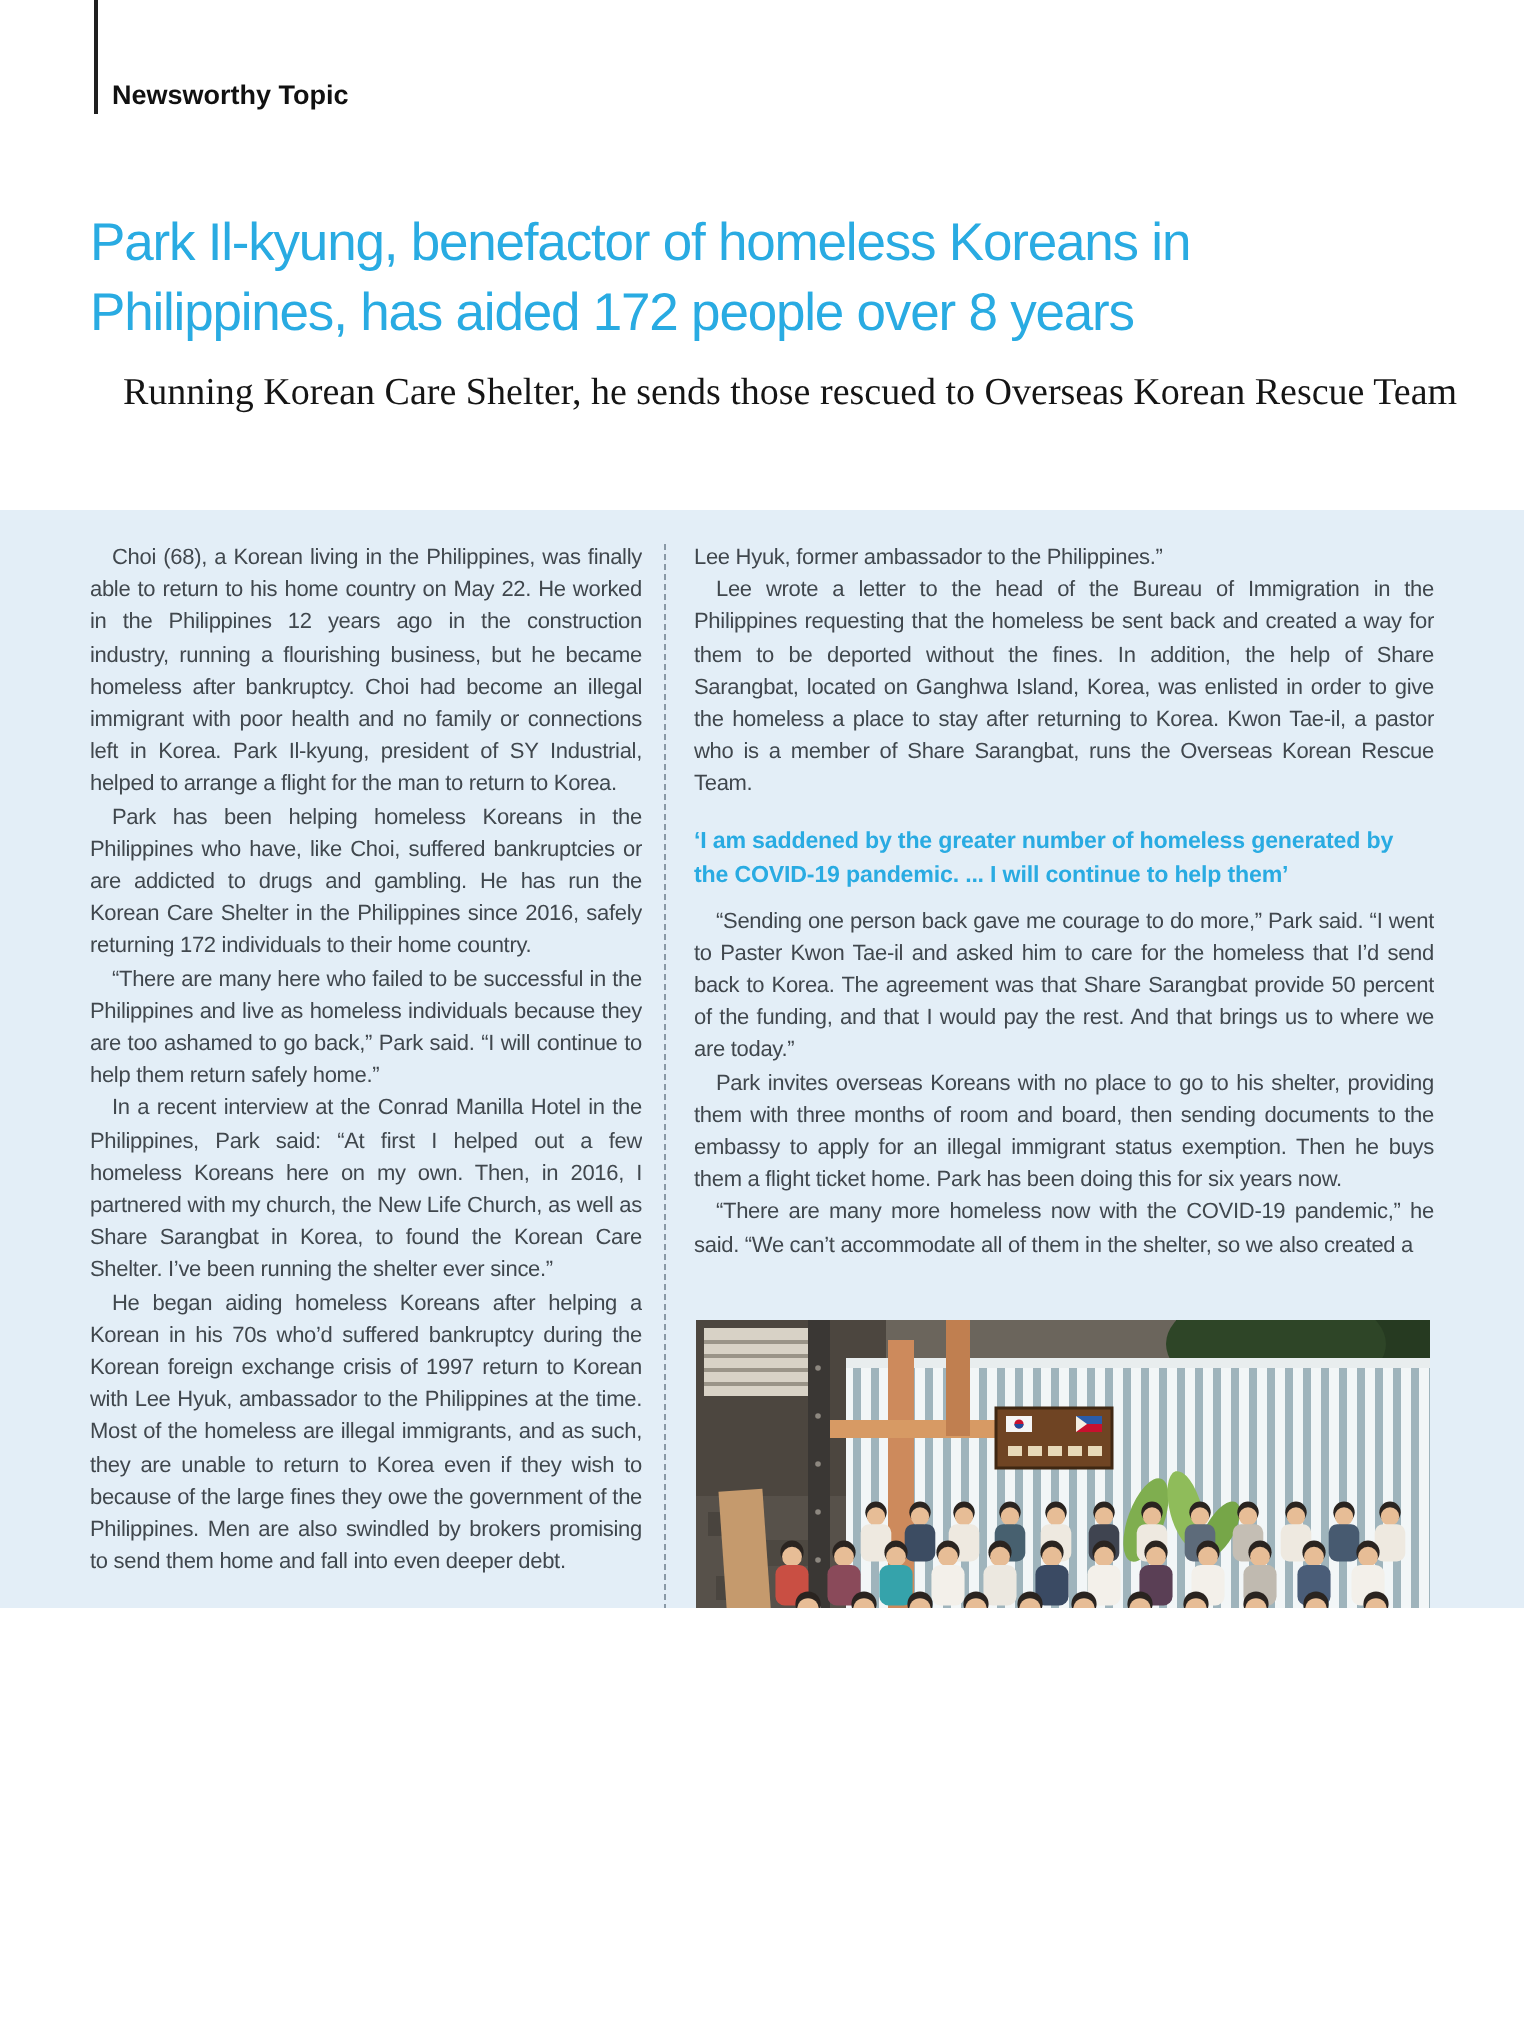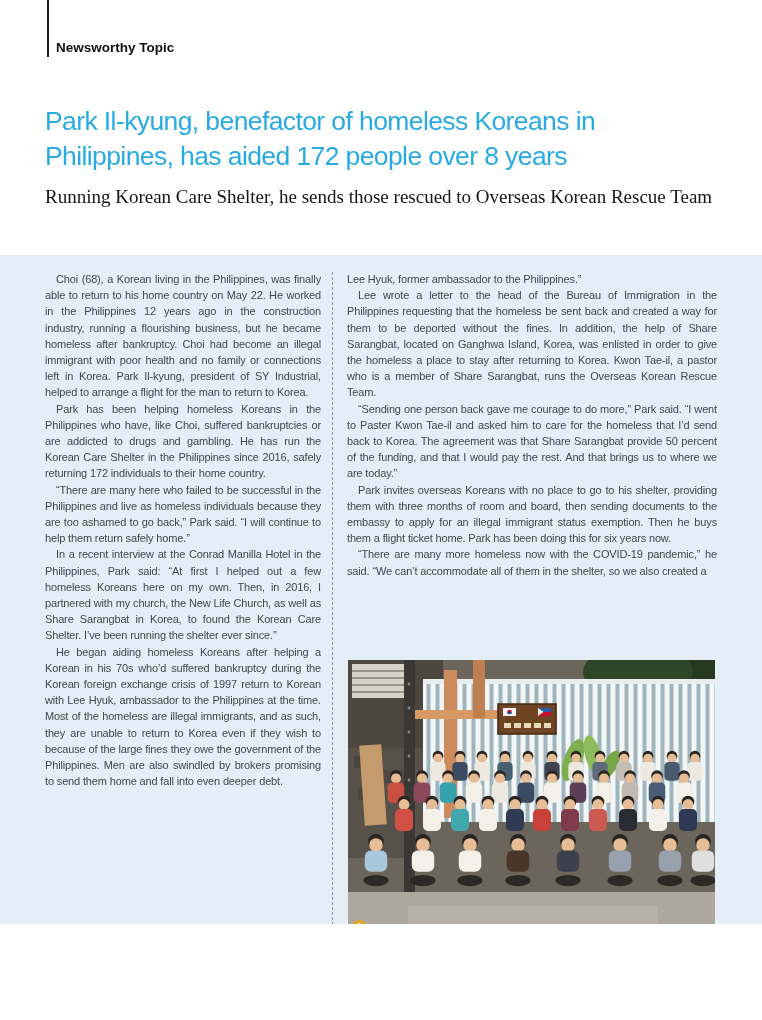--- a/index.html
+++ b/index.html
@@ -1,23 +1,23 @@
 <!DOCTYPE html>
 <html><head>
 <meta charset="utf-8">
 <style>
   html,body{margin:0;padding:0;background:#fff;}
-  .page{position:relative;width:762px;height:924px;background:#ffffff;overflow:hidden;
+  .page{position:relative;width:762px;height:804px;background:#ffffff;overflow:hidden;
         font-family:"Liberation Sans",sans-serif;color:#40474d;}
   .kicker-rule{position:absolute;left:47px;top:0;width:2px;height:57px;background:#1f1f1f;}
   .kicker{position:absolute;left:56px;top:40px;font-size:13.5px;font-weight:700;color:#111;}
   .headline{position:absolute;left:45px;top:104px;width:690px;font-size:26.5px;line-height:35px;
             font-weight:400;color:#29abe2;letter-spacing:-0.6px;}
   .subtitle{position:absolute;left:45px;top:186px;width:700px;font-family:"Liberation Serif",serif;
-            font-size:19px;color:#151515;}
+            font-size:19px;color:#151515;text-align:center;}
   .panel{position:absolute;left:0;top:255px;width:762px;height:697px;background:#e3eef7;}
   .col-divider{position:absolute;left:332px;top:272px;height:668px;width:0;border-left:1px dashed #8a99a6;}
   .col-left{position:absolute;left:45px;top:271px;width:276px;height:672px;overflow:hidden;}
   .col-right{position:absolute;left:347px;top:271px;width:370px;height:384px;overflow:hidden;}
   .para{margin:0;font-size:11px;line-height:16.2px;letter-spacing:-0.15px;text-align:justify;color:#40474d;}
   .indent{text-indent:11px;}
   .subhead{margin:11px 0 6px 0;}
   .subhead-line{font-size:11.6px;line-height:17.5px;font-weight:700;color:#29abe2;letter-spacing:-0.1px;}
   .photo-wrap{position:absolute;left:348px;top:660px;width:367px;height:275px;overflow:hidden;
               background:#8e887c;}
@@ -52,20 +52,24 @@
       <p class="para indent">Park has been helping homeless Koreans in the Philippines who have, like Choi, suffered bankruptcies or are addicted to drugs and gambling. He has run the Korean Care Shelter in the Philippines since 2016, safely returning 172 individuals to their home country.</p>
       <p class="para indent">“There are many here who failed to be successful in the Philippines and live as homeless individuals because they are too ashamed to go back,” Park said. “I will continue to help them return safely home.”</p>
       <p class="para indent">In a recent interview at the Conrad Manilla Hotel in the Philippines, Park said: “At first I helped out a few homeless Koreans here on my own. Then, in 2016, I partnered with my church, the New Life Church, as well as Share Sarangbat in Korea, to found the Korean Care Shelter. I’ve been running the shelter ever since.”</p>
       <p class="para indent">He began aiding homeless Koreans after helping a Korean in his 70s who’d suffered bankruptcy during the Korean foreign exchange crisis of 1997 return to Korean with Lee Hyuk, ambassador to the Philippines at the time. Most of the homeless are illegal immigrants, and as such, they are unable to return to Korea even if they wish to because of the large fines they owe the government of the Philippines. Men are also swindled by brokers promising to send them home and fall into even deeper debt.</p>
     </div>
 
   <div class="col-right">
     <p class="para">Lee Hyuk, former ambassador to the Philippines.”</p>
     <div>
         <p class="para indent">Lee wrote a letter to the head of the Bureau of Immigration in the Philippines requesting that the homeless be sent back and created a way for them to be deported without the fines. In addition, the help of Share Sarangbat, located on Ganghwa Island, Korea, was enlisted in order to give the homeless a place to stay after returning to Korea. Kwon Tae-il, a pastor who is a member of Share Sarangbat, runs the Overseas Korean Rescue Team.</p>
+      </div>
+    <div class="subhead">
+        <div class="subhead-line">‘I am saddened by the greater number of homeless generated by</div>
+        <div class="subhead-line">the COVID-19 pandemic. ... I will continue to help them’</div>
       </div>
     <div>
         <p class="para indent">“Sending one person back gave me courage to do more,” Park said. “I went to Paster Kwon Tae-il and asked him to care for the homeless that I’d send back to Korea. The agreement was that Share Sarangbat provide 50 percent of the funding, and that I would pay the rest. And that brings us to where we are today.”</p>
         <p class="para indent">Park invites overseas Koreans with no place to go to his shelter, providing them with three months of room and board, then sending documents to the embassy to apply for an illegal immigrant status exemption. Then he buys them a flight ticket home. Park has been doing this for six years now.</p>
         <p class="para indent">“There are many more homeless now with the COVID-19 pandemic,” he said. “We can’t accommodate all of them in the shelter, so we also created a</p>
       </div>
   </div>
 
   <div class="photo-wrap">
     <svg id="photo-svg" viewBox="0 0 367 275" width="367" height="275">

